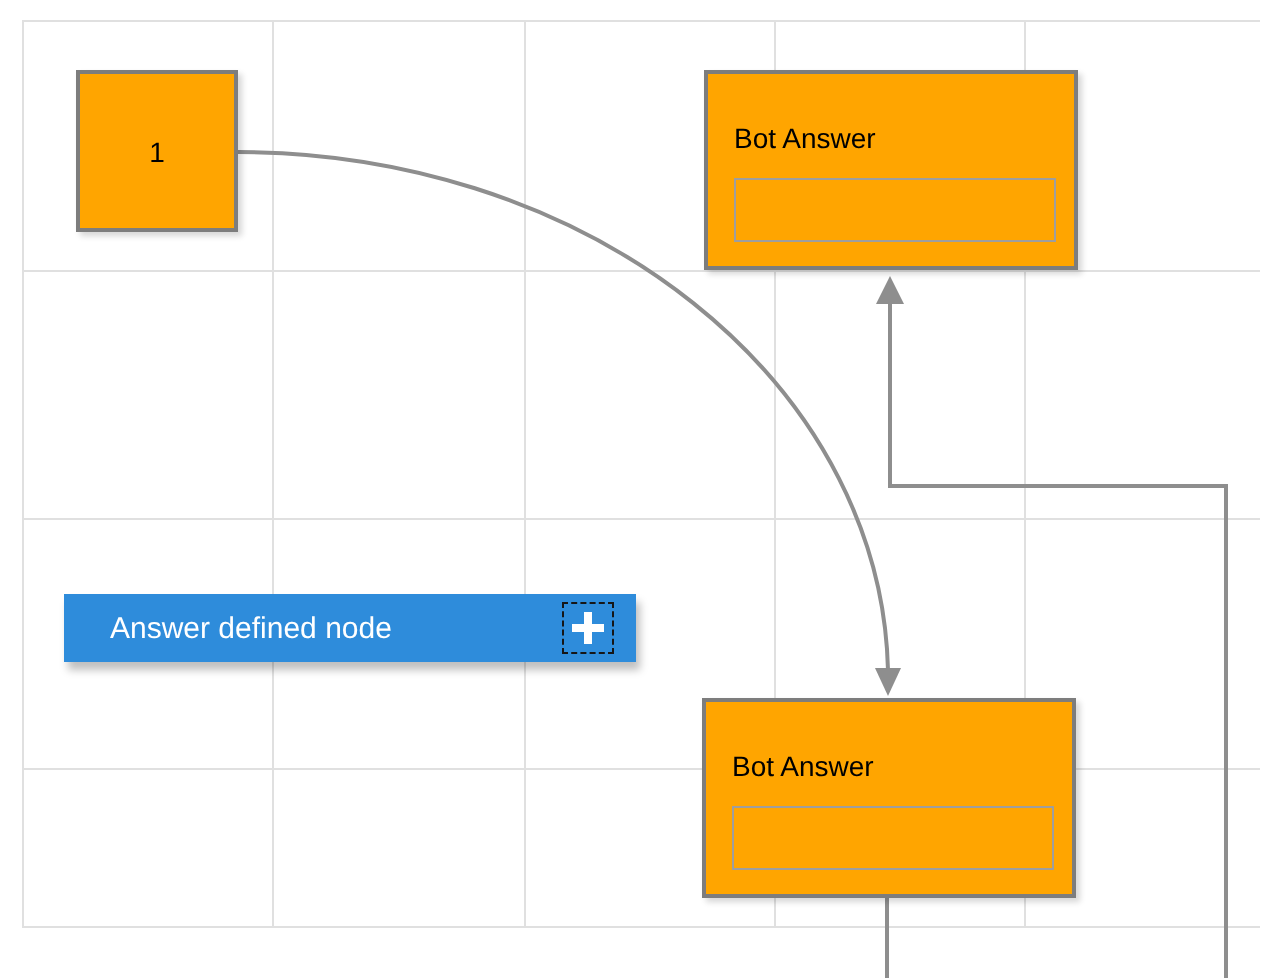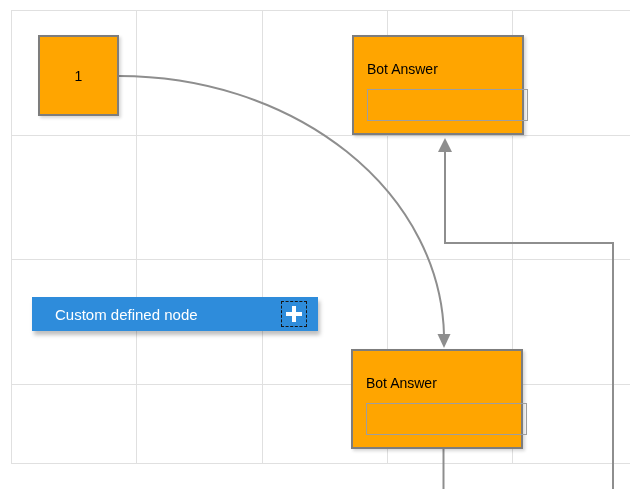--- a/index.html
+++ b/index.html
@@ -50,21 +50,21 @@
     top: 35px;
     width: 81px;
     height: 81px;
     display: flex;
     align-items: center;
     justify-content: center;
     font-size: 14px;
     color: var(--label-color, #000);
   }
   .bot-node {
-    width: 172px;
+    width: 187px;
     height: 100px;
   }
   .bot-node .title {
     position: absolute;
     left: 13px;
     top: 24px;
     font-size: 14px;
     color: var(--label-color, #000);
     white-space: nowrap;
   }
@@ -184,19 +184,19 @@
     <span class="title">Bot Answer</span>
     <div class="inputbox"></div>
   </div>
 
   <div class="node bot-node" id="bot-bottom">
     <span class="title">Bot Answer</span>
     <div class="inputbox"></div>
   </div>
 
   <div class="custom-node">
-    <span class="label">Custom defined node</span>
+    <span class="label">Answer defined node</span>
     <button class="plus-btn">
       <span class="plus-icon"></span>
     </button>
   </div>
 
 </div>
 
 </body></html>

